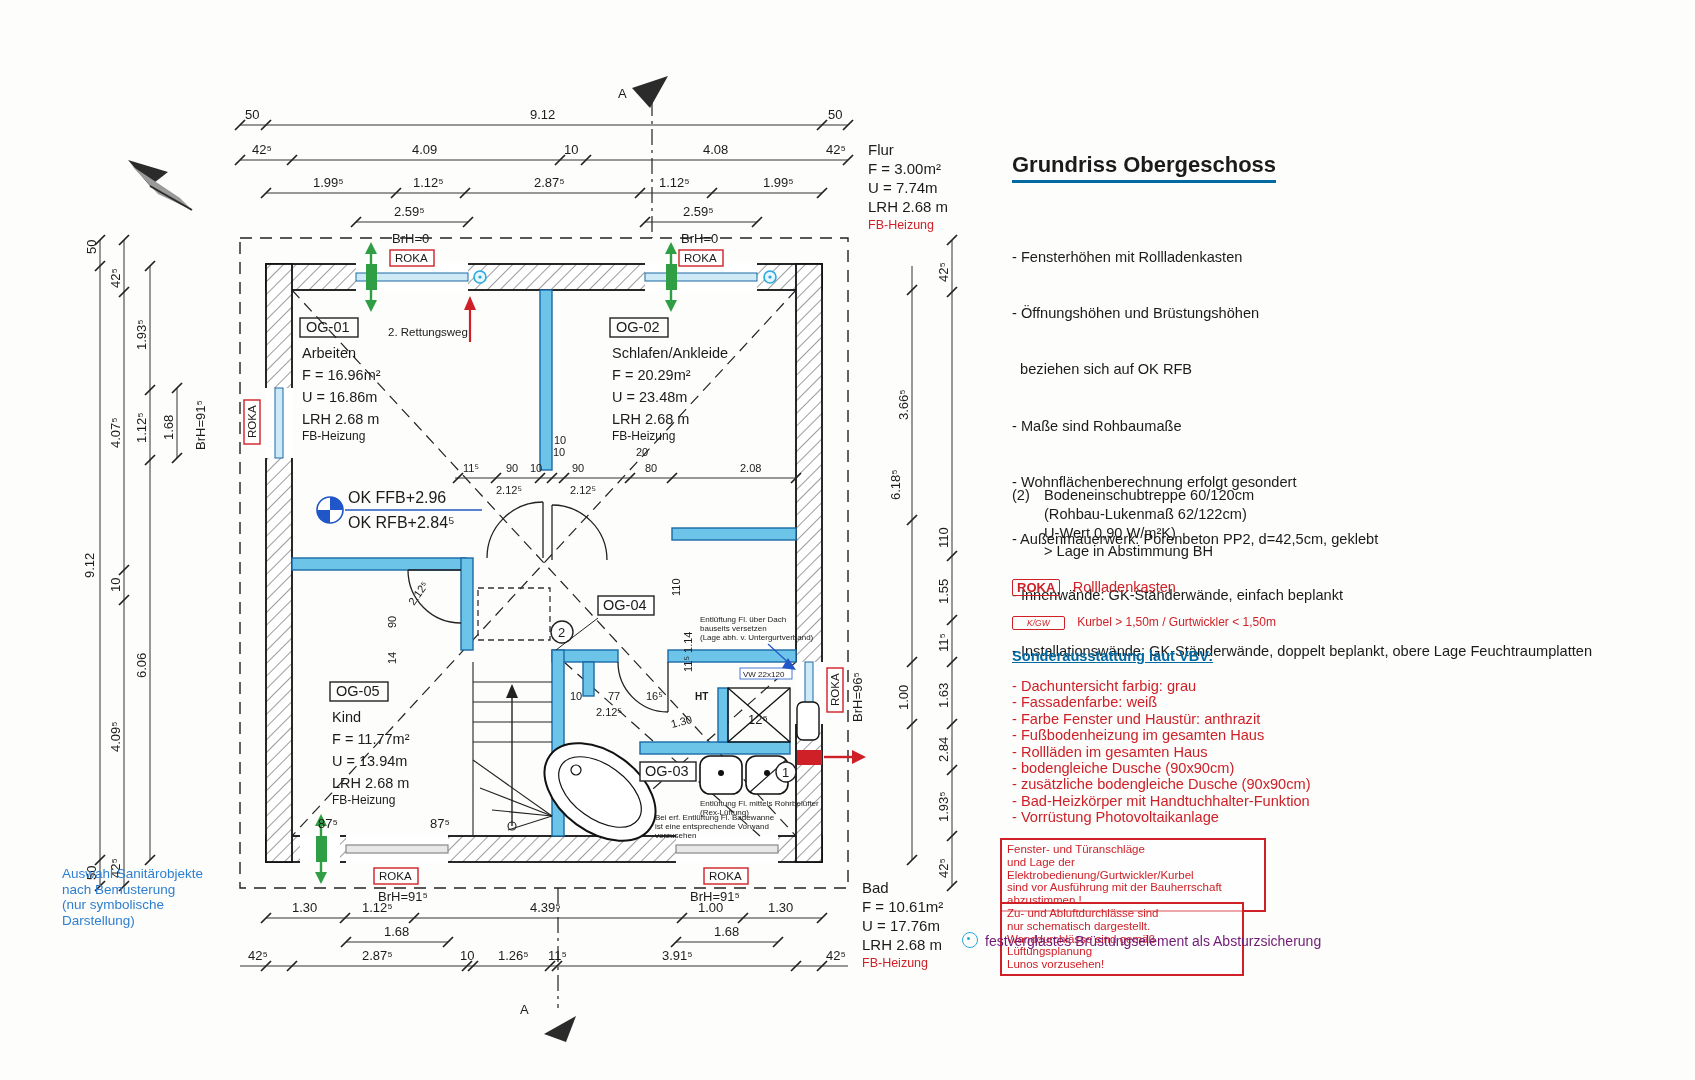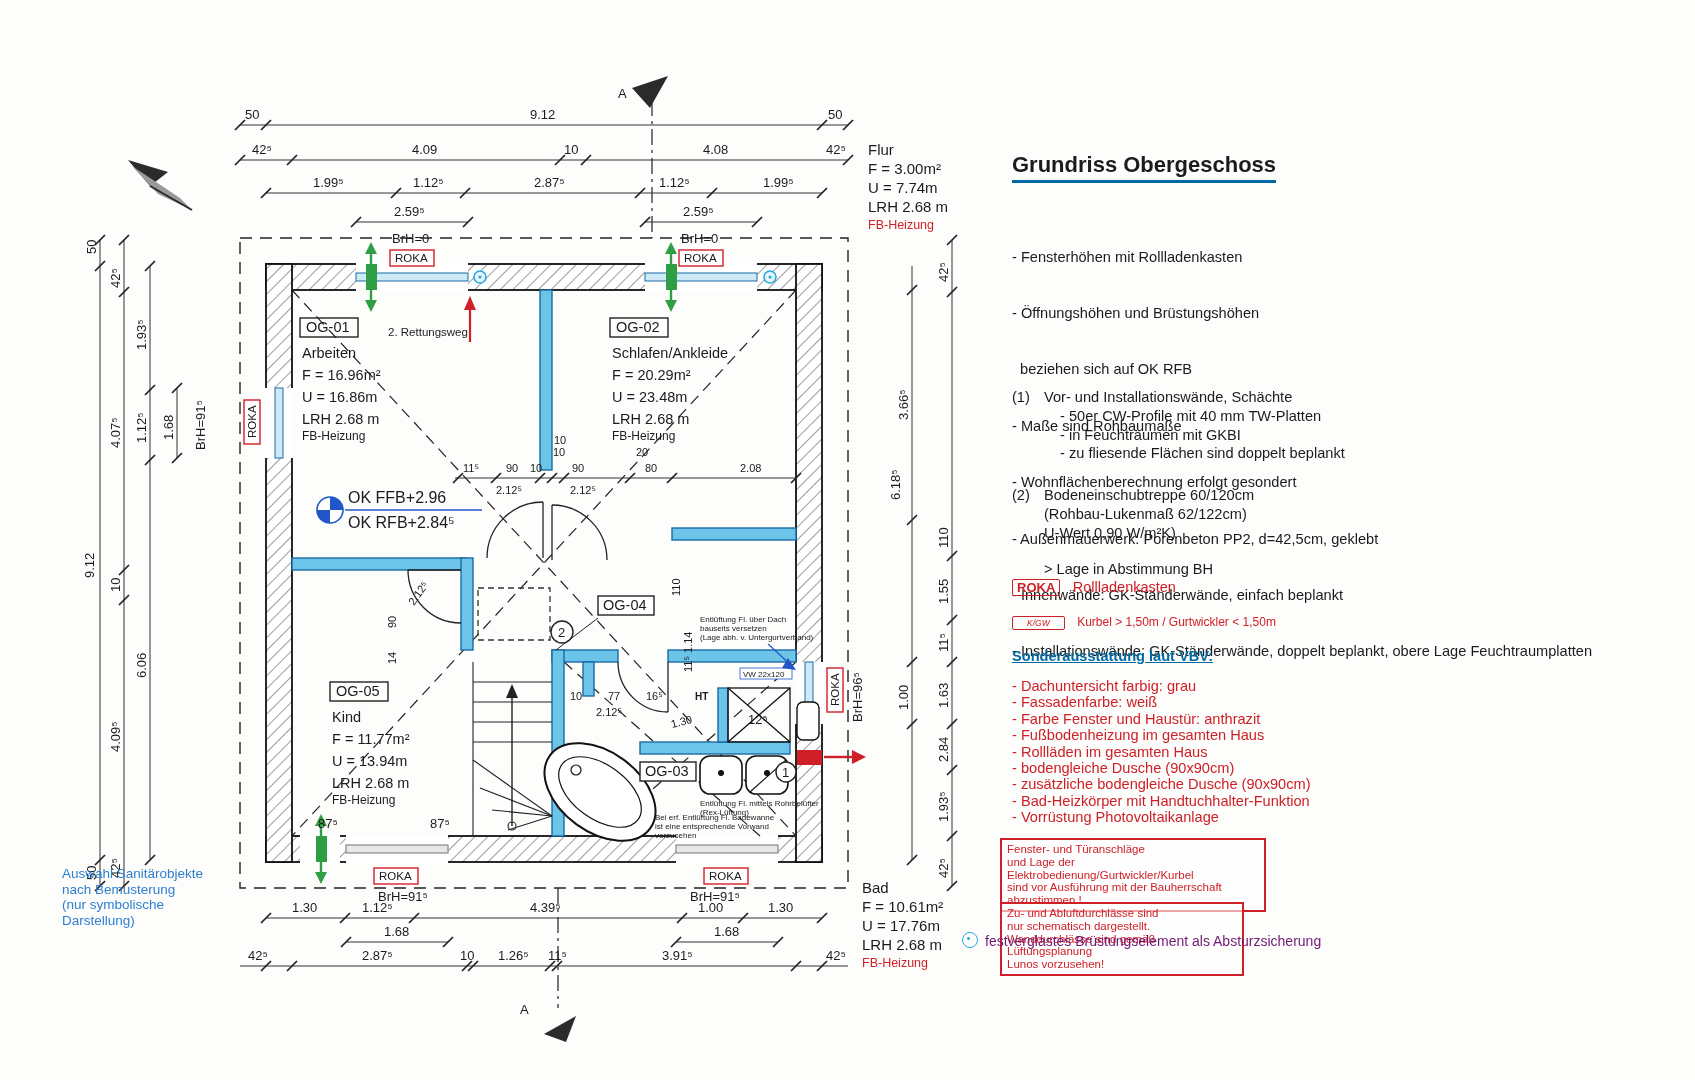--- a/index.html
+++ b/index.html
@@ -481,32 +481,26 @@
   <div>- Fensterhöhen mit Rollladenkasten</div>
   <div>- Öffnungshöhen und Brüstungshöhen</div>
   <div>  beziehen sich auf OK RFB</div>
   <div>- Maße sind Rohbaumaße</div>
   <div>- Wohnflächenberechnung erfolgt gesondert</div>
   <div>- Außenmauerwerk: Porenbeton PP2, d=42,5cm, geklebt</div>
   <div>- Innenwände: GK-Ständerwände, einfach beplankt</div>
   <div>- Installationswände: GK-Ständerwände, doppelt beplankt, obere Lage Feuchtraumplatten</div>
 </div>
 
-<div class="abs numnote" style="left:1012px;top:388px;width:560px;">
-  <span class="num">(1)</span><span class="body">Vor- und Installationswände, Schächte</span>
-  <div style="margin-left:48px;">- 50er CW-Profile mit 40 mm TW-Platten</div>
-  <div style="margin-left:48px;">- in Feuchträumen mit GKBI</div>
-  <div style="margin-left:48px;">- zu fliesende Flächen sind doppelt beplankt</div>
-</div>
 
 <div class="abs numnote" style="left:1012px;top:486px;width:560px;">
   <span class="num">(2)</span><span class="body">Bodeneinschubtreppe 60/120cm</span>
   <div style="margin-left:32px;">(Rohbau-Lukenmaß 62/122cm)</div>
   <div style="margin-left:32px;">U-Wert 0,90 W/m²K)</div>
-  <div style="margin-left:32px;margin-top:18px;">&gt; Lage in Abstimmung BH</div>
+  <div style="margin-left:32px;">&gt; Lage in Abstimmung BH</div>
 </div>
 
 <div class="abs" style="left:1012px;top:578px;">
   <span class="tagbox">ROKA</span>
   <span class="red" style="font-size:14.5px;">Rollladenkasten</span>
 </div>
 <div class="abs" style="left:1012px;top:612px;">
   <span class="tagbox small">K/GW</span>
   <span class="red" style="font-size:12px;">Kurbel &gt; 1,50m / Gurtwickler &lt; 1,50m</span>
 </div>

